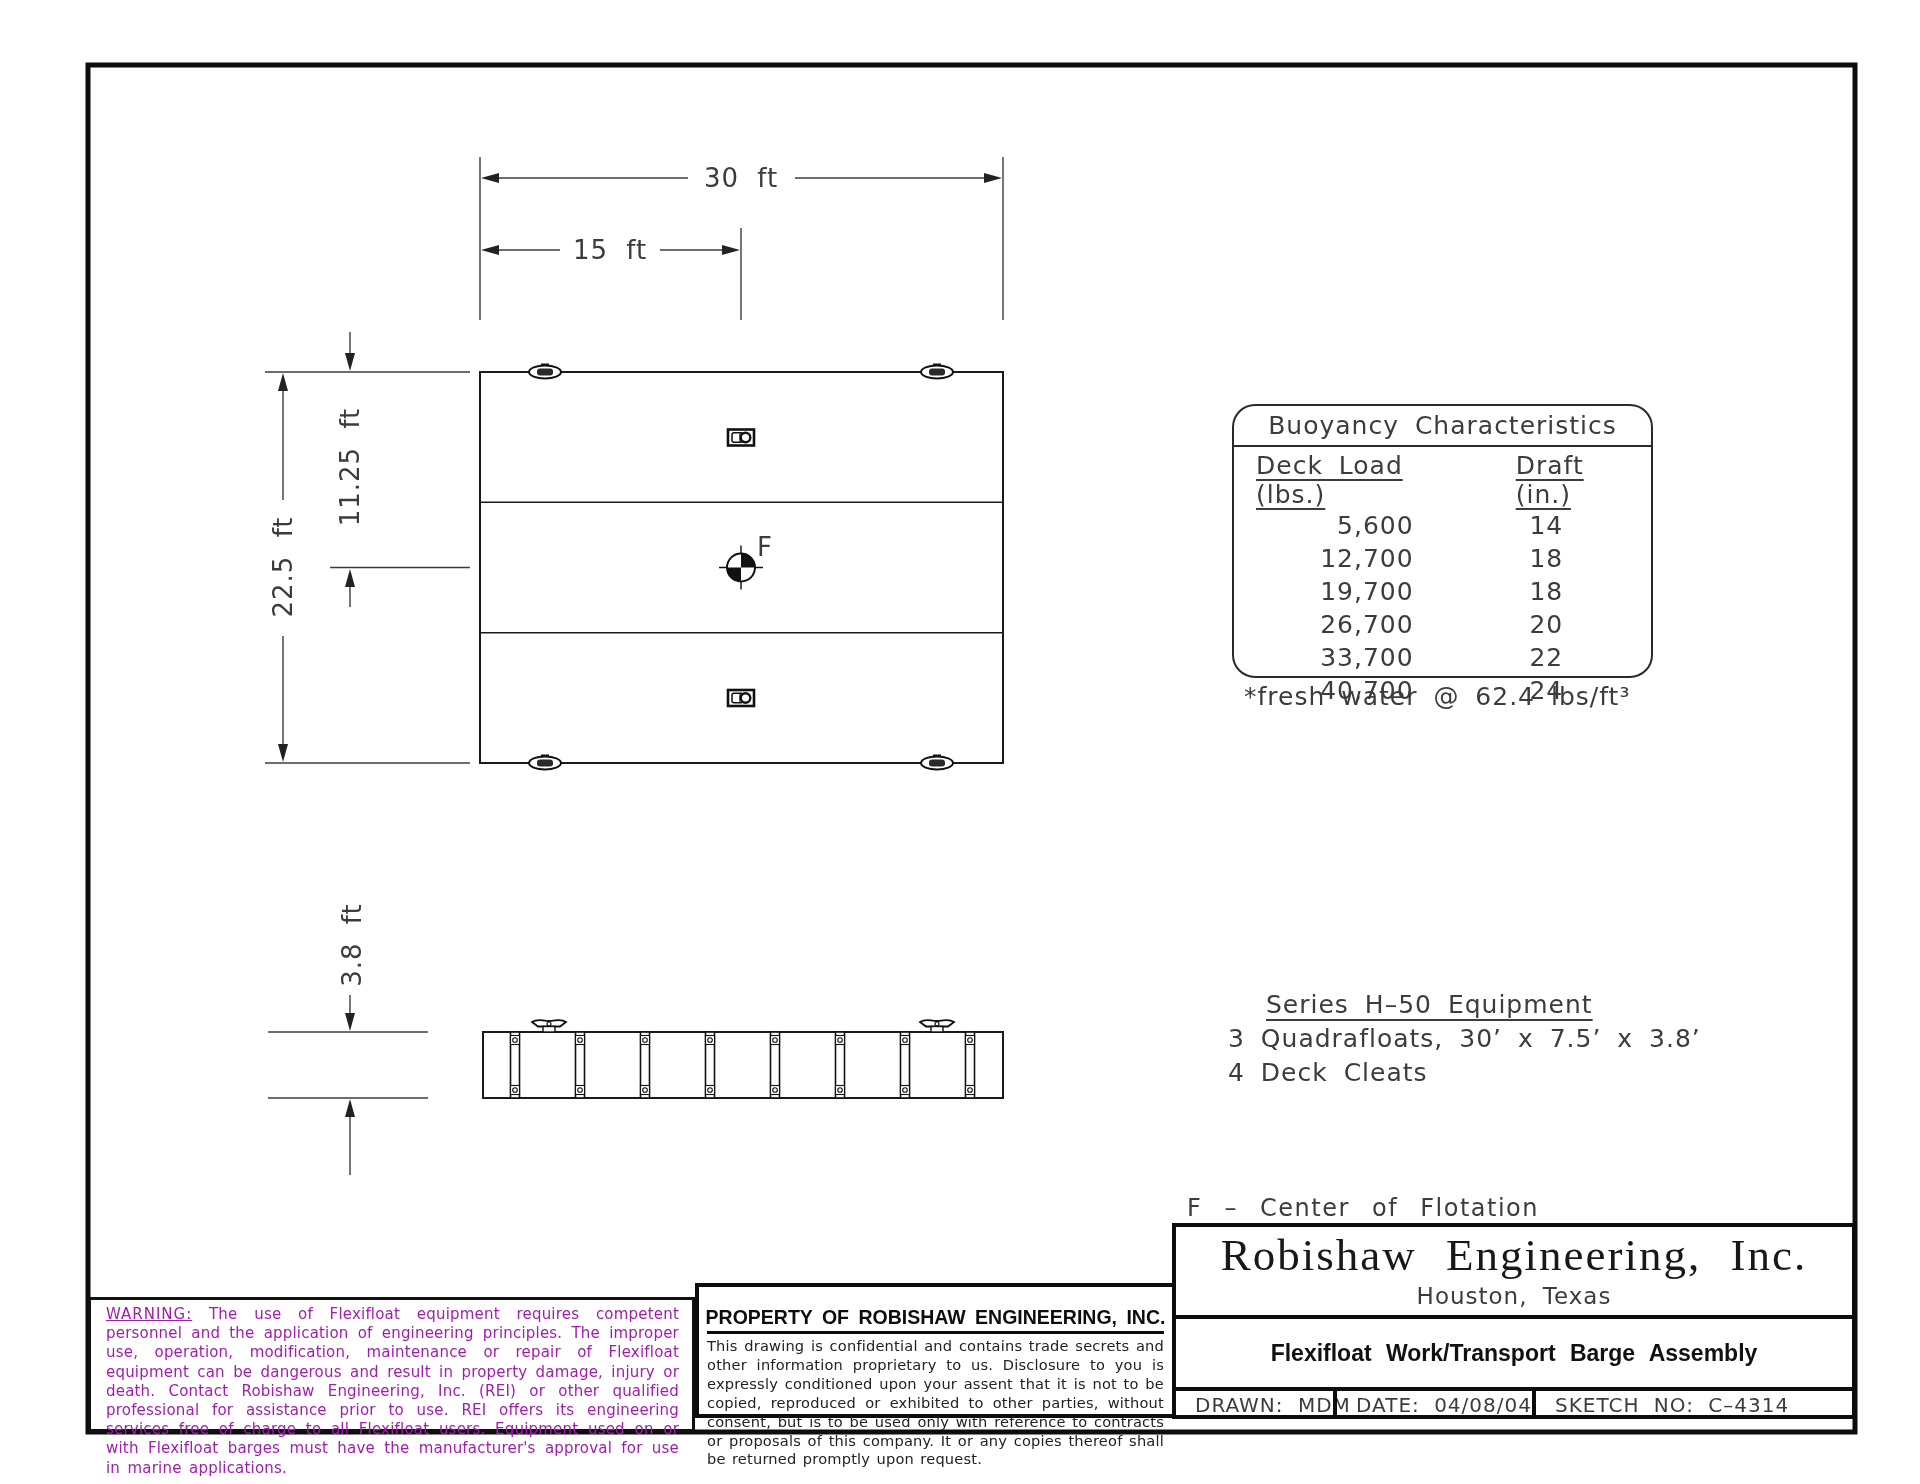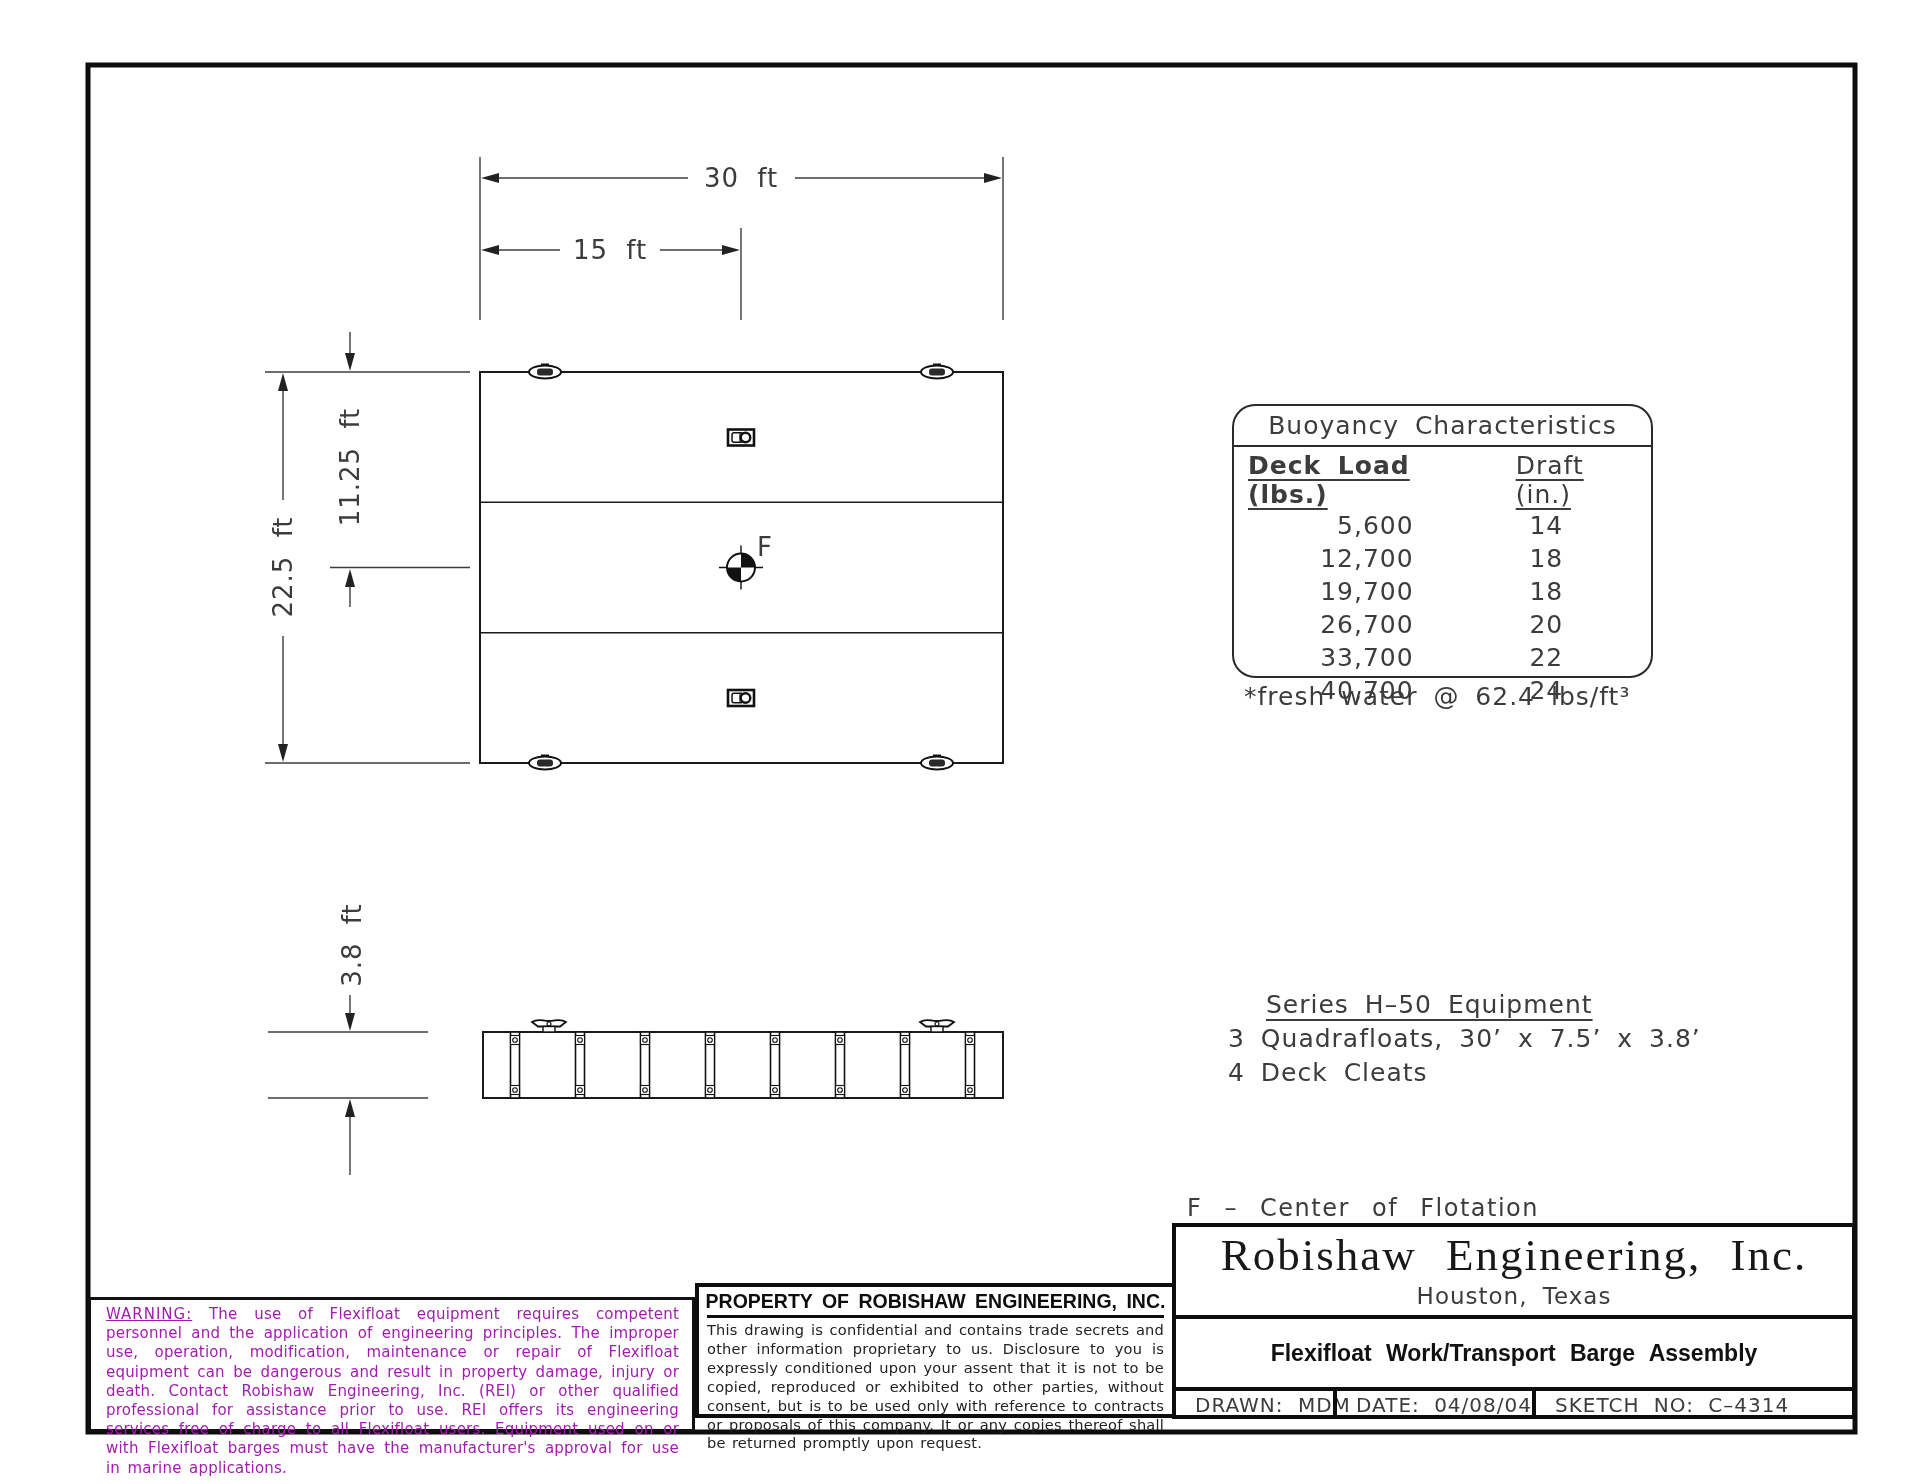--- a/index.html
+++ b/index.html
@@ -20,21 +20,21 @@
   .abs{position:absolute;}
   .u{text-decoration:underline;text-underline-offset:5px;}
 
   
   .btable{left:1232px;top:404px;width:421px;height:274px;border:2px solid #2a2a2a;
           border-radius:23px;box-sizing:border-box;}
   .btable .btitle{height:39px;line-height:40px;text-align:center;font-size:25px;
           border-bottom:2px solid #2a2a2a;}
   .btable .bhead{display:grid;grid-template-columns:57% 43%;font-size:25px;margin-top:4px;}
   .btable .bhead span{justify-self:start;margin-left:44px;}
-  .btable .bhead .h1{margin-left:14px;font-weight:bold;}
+  .btable .bhead .h1{margin-left:22px;}
   .btable .bhead .h2{justify-self:center;}
   .btable .brow{display:grid;grid-template-columns:57% 43%;font-size:25px;line-height:33px;}
   .btable .brow .c1{text-align:right;padding-right:58px;}
   .btable .brow .c2{text-align:center;padding-right:30px;}
   .bfoot{left:1244px;top:682px;font-size:25px;}
 
   
   .equip{left:1228px;top:988px;font-size:25px;line-height:34px;}
   .equip .etitle{padding-left:38px;}
   .equip .etitle span{text-decoration:underline;text-underline-offset:6px;}
@@ -60,21 +60,21 @@
   .warnbox{left:88px;top:1297px;width:607px;height:135px;border:3px solid #111;
            box-sizing:border-box;background:#fff;}
   .warnbox .wtext{padding:5px 13px 0 15px;font-size:15px;line-height:19.2px;color:#a21caf;
            text-align:justify;letter-spacing:0.2px;word-spacing:2.5px;}
   .warnbox .wlabel{text-decoration:underline;letter-spacing:1px;}
 
   
   .propbox{left:695px;top:1283px;width:481px;height:135px;border:4px solid #0d0d0d;
            box-sizing:border-box;background:#fff;}
   .ptitle{font-family:"Liberation Sans",sans-serif;font-weight:bold;font-size:19.5px;color:#0d0d0d;
-          text-align:center;padding-top:3px;letter-spacing:0px;word-spacing:4px;}
+          text-align:center;padding-top:19px;letter-spacing:0px;word-spacing:4px;}
   .prule{height:0;border-bottom:3px solid #0d0d0d;margin:2px 8px 3px 8px;}
   .ptext{padding:0 8px;font-size:14.6px;line-height:18.9px;color:#222;text-align:justify;
          letter-spacing:0.2px;word-spacing:1.5px;}
 </style>
 </head>
 <body>
 
 <div class="sheet">
 
   <svg class="drawing" viewBox="0 0 1920 1484">

